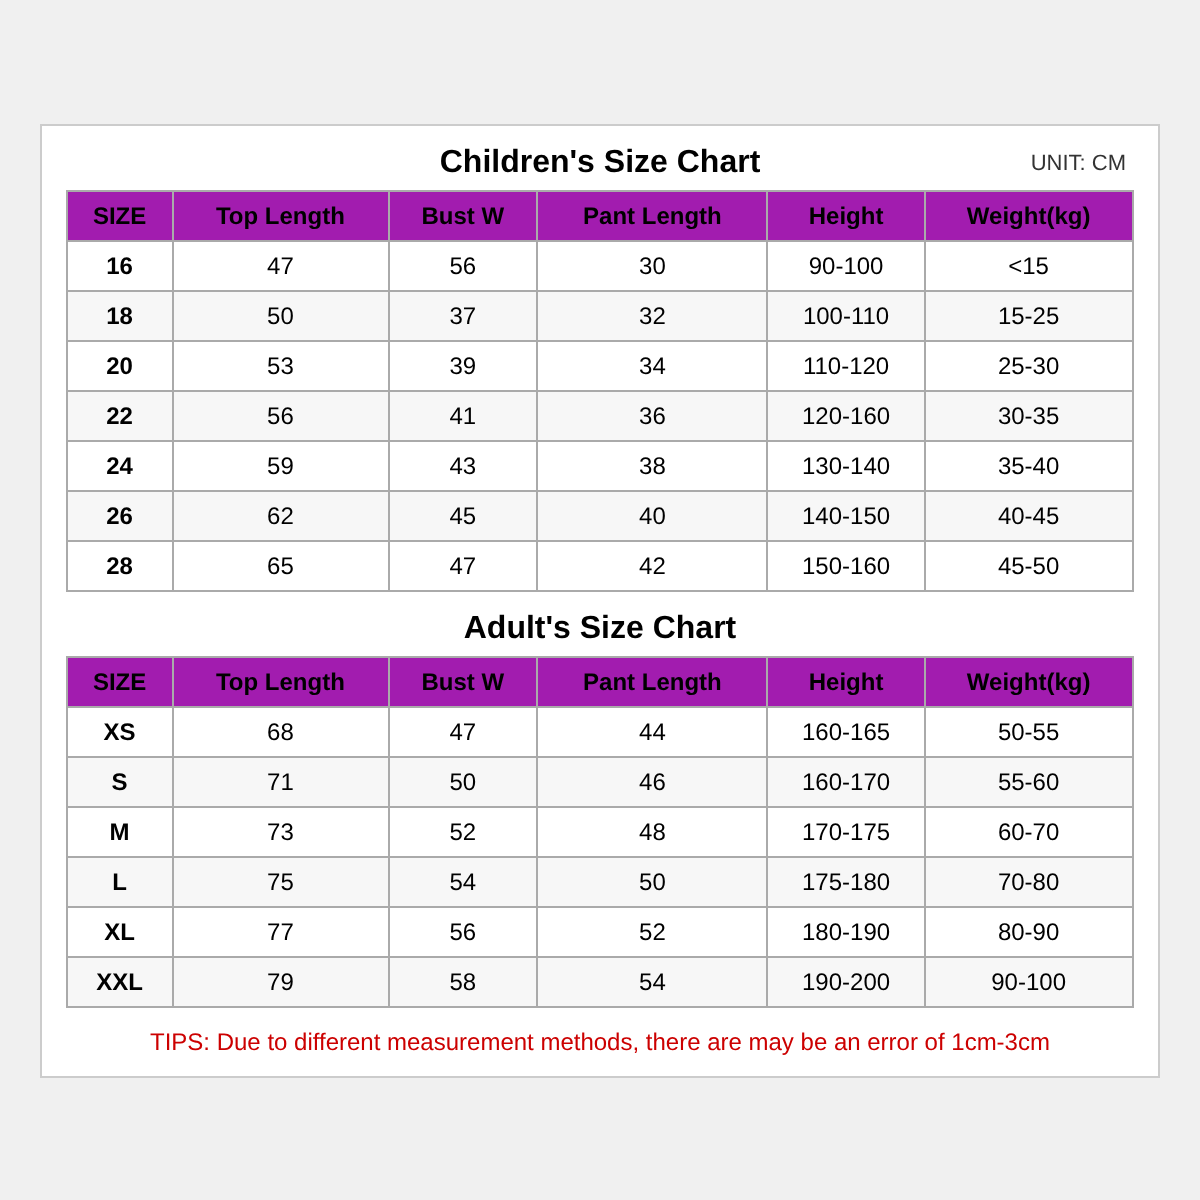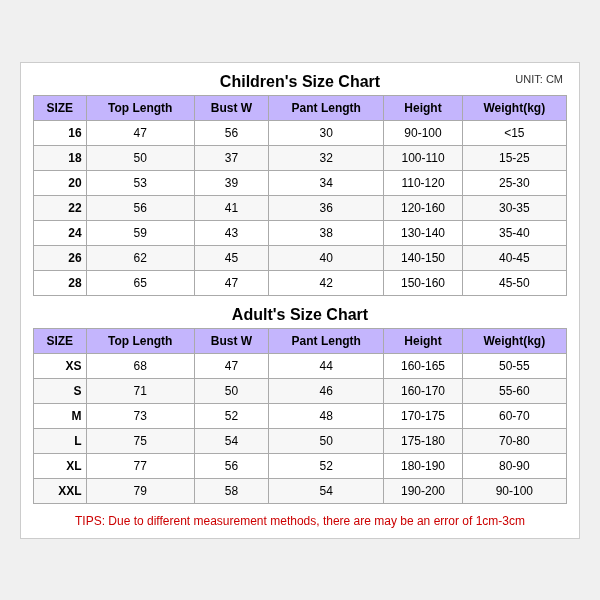--- a/index.html
+++ b/index.html
@@ -13,21 +13,21 @@
       font-family: Arial, sans-serif;
     }
     .chart-container {
       background: #fff;
       border: 1px solid #ccc;
       width: 560px;
       padding: 10px 12px 10px 12px;
     }
     .section-title-row {
       display: flex;
-      align-items: flex-start;
+      align-items: center;
       justify-content: center;
       position: relative;
       margin-bottom: 4px;
     }
     .section-title {
       font-size: 16px;
       font-weight: bold;
       text-align: center;
     }
     .unit-label {
@@ -35,21 +35,21 @@
       right: 4px;
       font-size: 11px;
       color: #333;
     }
     table {
       width: 100%;
       border-collapse: collapse;
       margin-bottom: 10px;
     }
     thead tr {
-      background-color: #c4b5fd;
+      background-color: #a21caf;
     }
     th {
       border: 1px solid #aaa;
       padding: 5px 4px;
       font-size: 12px;
       font-weight: bold;
       text-align: center;
     }
     td {
       border: 1px solid #aaa;
@@ -58,21 +58,20 @@
       text-align: center;
     }
     tr:nth-child(even) td {
       background-color: #f7f7f7;
     }
     tr:nth-child(odd) td {
       background-color: #ffffff;
     }
     .size-col {
       font-weight: bold;
-      text-align: right;
     }
     .tips {
       font-size: 12px;
       color: #cc0000;
       text-align: center;
       margin-top: 2px;
     }
     .adult-title-row {
       margin-top: 6px;
     }

